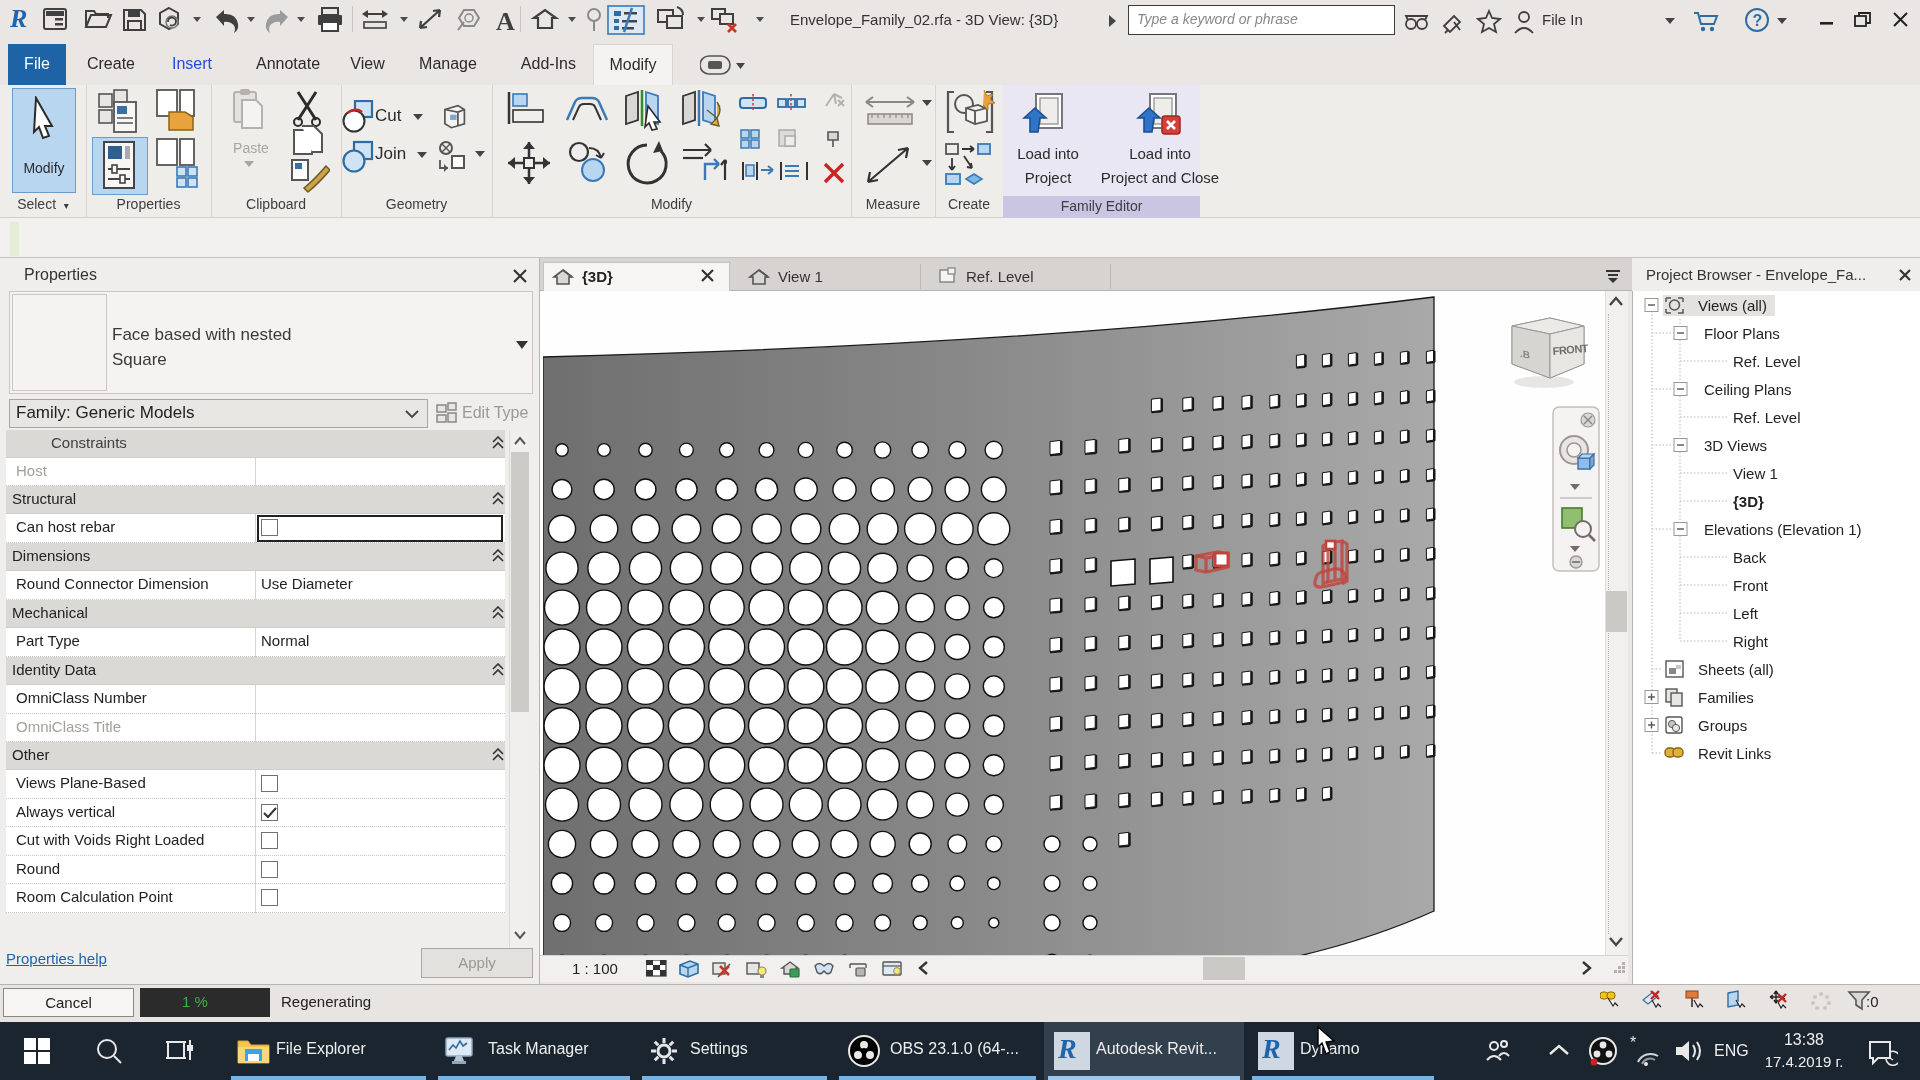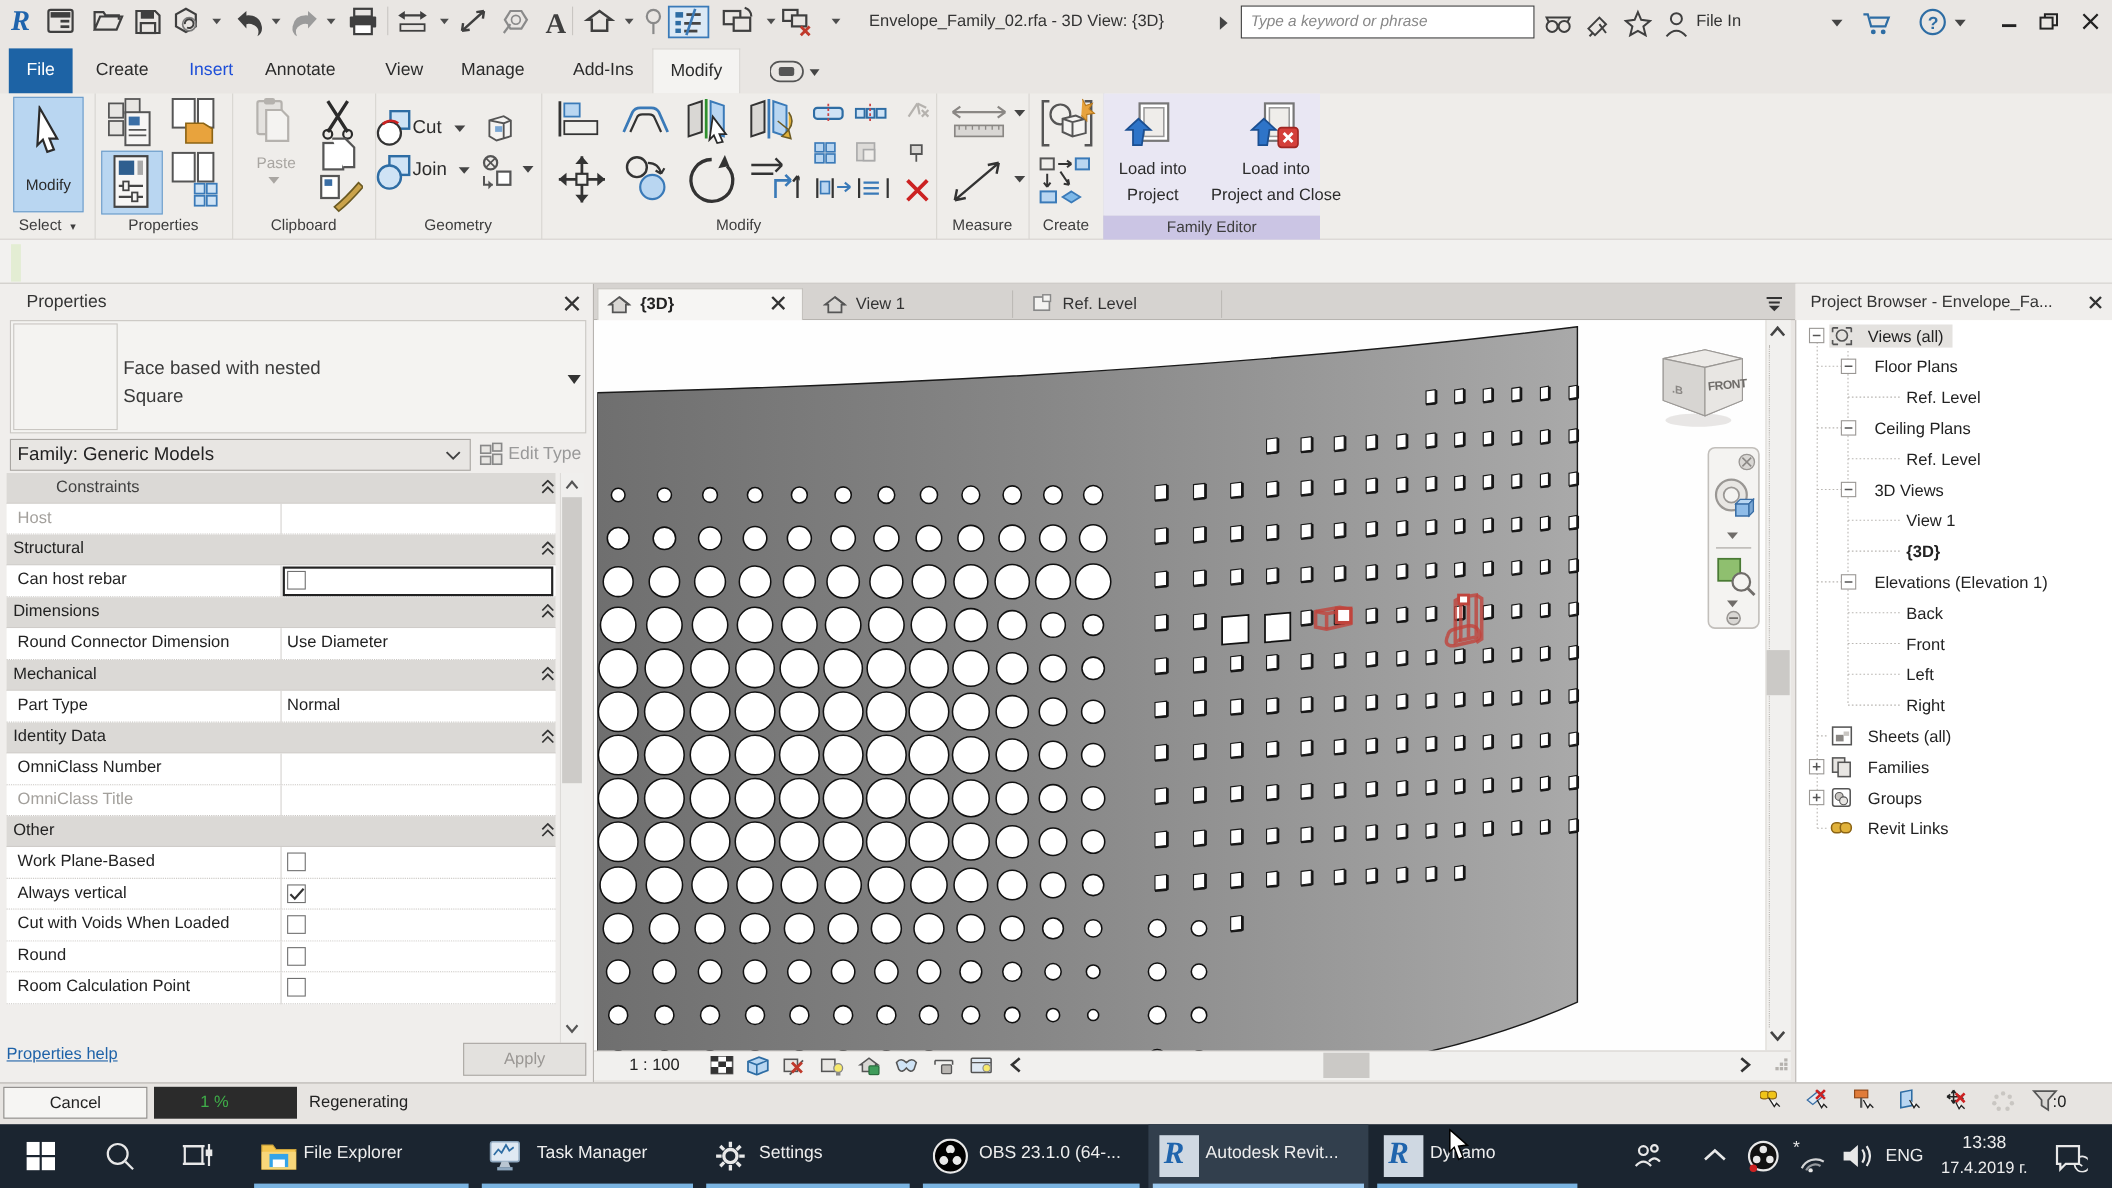--- a/index.html
+++ b/index.html
@@ -106,21 +106,21 @@
     <rect x="3" y="6" width="11" height="10" fill="none" stroke="#222" stroke-width="1.8"></rect>
     <path d="M7,6 l0,-3 l11,0 l0,10 l-4,0" fill="none" stroke="#222" stroke-width="1.8"></path>
   </svg>
 <svg class="abs" style="left:1890px;top:10px" width="22" height="20" viewBox="0 0 22 20">
     <path d="M4,3 l13,13 M17,3 l-13,13" stroke="#222" stroke-width="2"></path>
   </svg>
 <div class="abs" style="left:0;top:40px;width:1920px;height:45px;background:#e9e6e3"></div>
 <div class="abs" style="left:8px;top:44px;width:58px;height:41px;background:#1d63a5;color:#fff;font-size:16px;text-align:center;line-height:39px;">File</div>
 <div class="abs" style="left:72px;top:44px;width:78px;height:41px;color:#2b2b2b;font-size:16px;text-align:center;line-height:39px;">Create</div>
 <div class="abs" style="left:160px;top:44px;width:64px;height:41px;color:#1d4ed8;font-size:16px;text-align:center;line-height:39px;">Insert</div>
-<div class="abs" style="left:228px;top:44px;width:90px;height:41px;color:#2b2b2b;font-size:16px;text-align:center;line-height:39px;">Annotate</div>
+<div class="abs" style="left:243px;top:44px;width:90px;height:41px;color:#2b2b2b;font-size:16px;text-align:center;line-height:39px;">Annotate</div>
 <div class="abs" style="left:340px;top:44px;width:55px;height:41px;color:#2b2b2b;font-size:16px;text-align:center;line-height:39px;">View</div>
 <div class="abs" style="left:408px;top:44px;width:80px;height:41px;color:#2b2b2b;font-size:16px;text-align:center;line-height:39px;">Manage</div>
 <div class="abs" style="left:503px;top:44px;width:73px;height:41px;color:#2b2b2b;font-size:16px;text-align:right;line-height:39px;">Add-Ins</div>
 <div class="abs" style="left:593px;top:44px;width:80px;height:41px;background:#f4f3f1;border:1px solid #d8d5d1;border-bottom:none;color:#2b2b2b;font-size:16px;text-align:center;line-height:39px;">Modify</div>
 <svg class="abs" style="left:700px;top:54px" width="46" height="22" viewBox="0 0 46 22">
     <rect x="0" y="2" width="30" height="18" rx="9" fill="none" stroke="#555" stroke-width="1.6"></rect>
     <rect x="8" y="7" width="14" height="8" rx="2" fill="#555"></rect>
     <path d="M36,9 l9,0 l-4.5,6 Z" fill="#444"></path>
   </svg>
 <div class="abs" style="left:0;top:85px;width:1920px;height:133px;background:#efedea;border-bottom:1px solid #d2cfcb"></div>
@@ -440,32 +440,32 @@
 <div class="abs" style="left:6px;top:714px;width:499px;height:28px;background:#fff;border-bottom:1px dotted #c9c6c2"></div>
 <div class="abs" style="left:255px;top:714px;width:1px;height:28px;background:#d5d2cf"></div>
 <div class="abs" style="left:16px;top:718px;font-size:15px;color:#a3a09c;">OmniClass Title</div>
 <div class="abs" style="left:6px;top:742px;width:499px;height:28px;background:#dbd9d6;border-bottom:1px solid #cfccc9"></div>
 <div class="abs" style="left:12px;top:746px;font-size:15px;color:#222;">Other</div>
 <svg class="abs" style="left:492px;top:748px" width="12" height="14" viewBox="0 0 12 14">
     <path d="M1,6 l5,-5 l5,5 M1,12 l5,-5 l5,5" fill="none" stroke="#333" stroke-width="1.6"></path>
   </svg>
 <div class="abs" style="left:6px;top:770px;width:499px;height:29px;background:#fff;border-bottom:1px dotted #c9c6c2"></div>
 <div class="abs" style="left:255px;top:770px;width:1px;height:29px;background:#d5d2cf"></div>
-<div class="abs" style="left:16px;top:774px;font-size:15px;color:#222;">Work Plane-Based</div>
+<div class="abs" style="left:16px;top:774px;font-size:15px;color:#222;">Views Plane-Based</div>
 <div class="abs" style="left:261px;top:775px;width:17px;height:17px;background:#fff;border:1px solid #707070;"></div>
 <div class="abs" style="left:6px;top:799px;width:499px;height:28px;background:#fff;border-bottom:1px dotted #c9c6c2"></div>
 <div class="abs" style="left:255px;top:799px;width:1px;height:28px;background:#d5d2cf"></div>
 <div class="abs" style="left:16px;top:803px;font-size:15px;color:#222;">Always vertical</div>
 <div class="abs" style="left:261px;top:804px;width:17px;height:17px;background:#fff;border:1px solid #707070;"></div>
 <svg class="abs" style="left:262px;top:805px" width="16" height="15" viewBox="0 0 16 15">
     <path d="M2,8 l4,4 l8,-9" fill="none" stroke="#333" stroke-width="2"></path>
   </svg>
 <div class="abs" style="left:6px;top:827px;width:499px;height:29px;background:#fff;border-bottom:1px dotted #c9c6c2"></div>
 <div class="abs" style="left:255px;top:827px;width:1px;height:29px;background:#d5d2cf"></div>
-<div class="abs" style="left:16px;top:831px;font-size:15px;color:#222;">Cut with Voids When Loaded</div>
+<div class="abs" style="left:16px;top:831px;font-size:15px;color:#222;">Cut with Voids Right Loaded</div>
 <div class="abs" style="left:261px;top:832px;width:17px;height:17px;background:#fff;border:1px solid #707070;"></div>
 <div class="abs" style="left:6px;top:856px;width:499px;height:28px;background:#fff;border-bottom:1px dotted #c9c6c2"></div>
 <div class="abs" style="left:255px;top:856px;width:1px;height:28px;background:#d5d2cf"></div>
 <div class="abs" style="left:16px;top:860px;font-size:15px;color:#222;">Round</div>
 <div class="abs" style="left:261px;top:861px;width:17px;height:17px;background:#fff;border:1px solid #707070;"></div>
 <div class="abs" style="left:6px;top:884px;width:499px;height:29px;background:#fff;border-bottom:1px dotted #c9c6c2"></div>
 <div class="abs" style="left:255px;top:884px;width:1px;height:29px;background:#d5d2cf"></div>
 <div class="abs" style="left:16px;top:888px;font-size:15px;color:#222;">Room Calculation Point</div>
 <div class="abs" style="left:261px;top:889px;width:17px;height:17px;background:#fff;border:1px solid #707070;"></div>
 <div class="abs" style="left:509px;top:430px;width:22px;height:518px;background:#f0efed;border-left:1px solid #dddbd8"></div>

